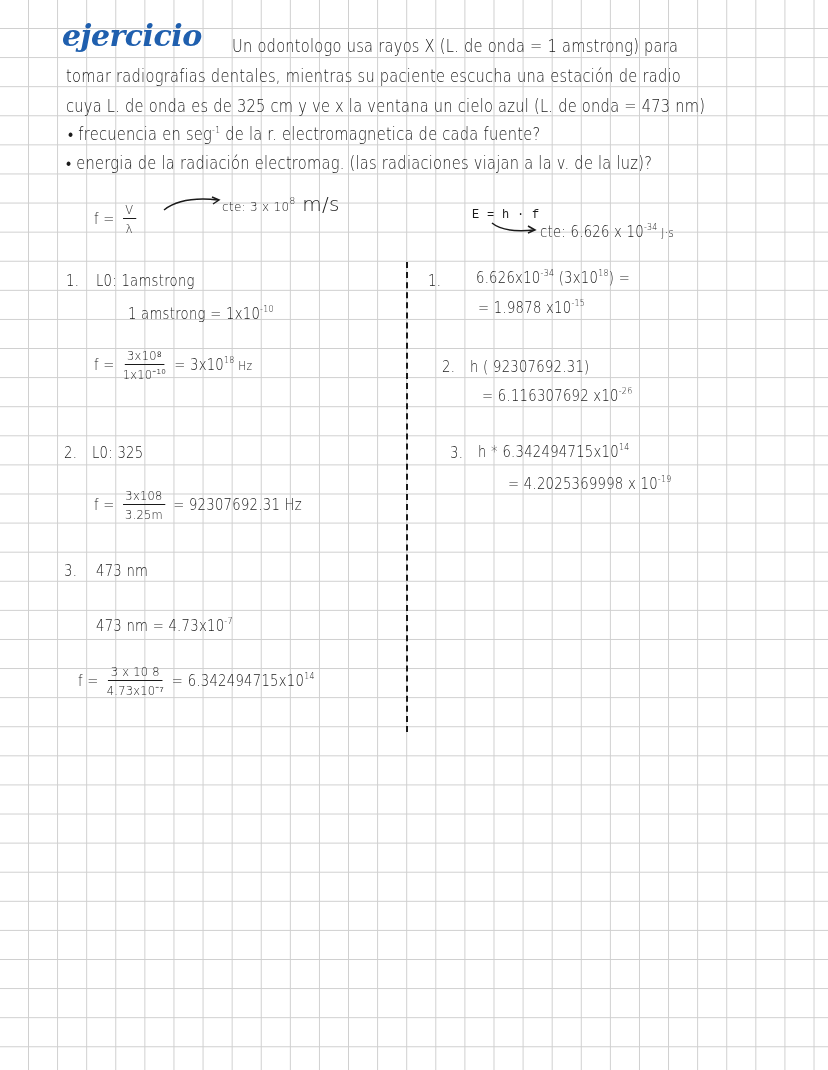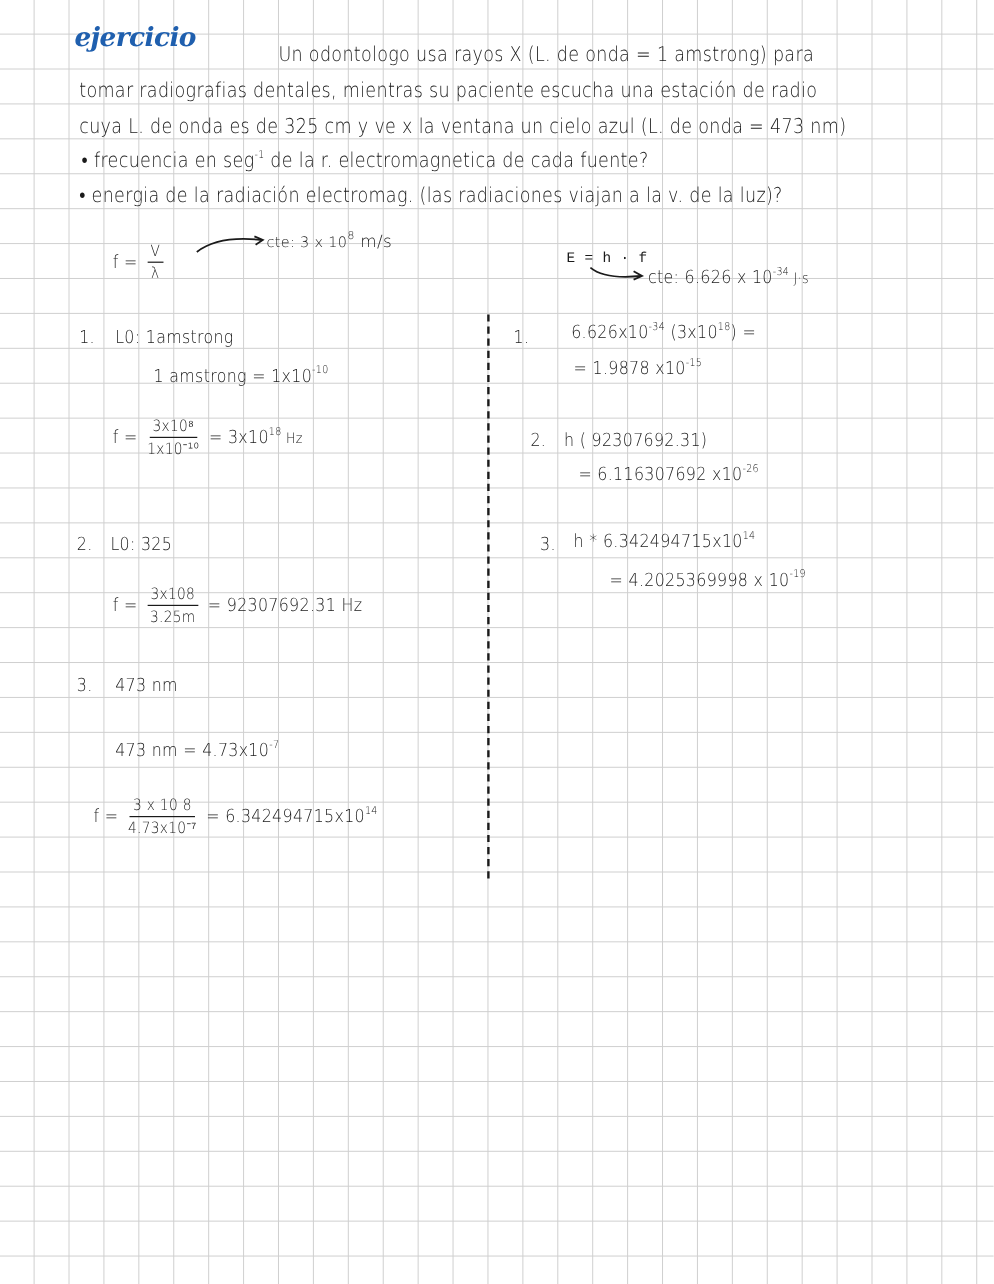--- a/index.html
+++ b/index.html
@@ -11,21 +11,21 @@
       linear-gradient(to bottom, #cfcfcf 1px, transparent 1px);
     background-size: 29.1px 29.1px;
     background-position: 28px 28px;
     font-family: "DejaVu Sans", sans-serif;
     color: #1a1a1a;
   }
   .abs { position: absolute; white-space: nowrap; }
   .hand { font-family: "DejaVu Sans", sans-serif; font-weight: 300; letter-spacing: 0.3px; }
   .title-word {
     font-family: "DejaVu Serif", serif; font-style: italic; font-weight: bold;
-    color: #1f5fae; font-size: 22px; letter-spacing: -0.5px;
+    color: #1f5fae; font-size: 30px; letter-spacing: -0.5px;
   }
   .intro { font-size: 17px; transform: scaleX(0.86); transform-origin: left center; }
   .math { font-size: 15px; transform: scaleX(0.88); transform-origin: left center; }
   .small { font-size: 12px; }
   sup { font-size: 9px; vertical-align: 7px; }
   .frac { display: inline-flex; flex-direction: column; align-items: center; vertical-align: middle; margin: 0 4px; }
   .frac .num { padding: 0 3px 1px; border-bottom: 1.3px solid #1a1a1a; font-size: 13px; line-height: 15px; }
   .frac .den { padding-top: 2px; font-size: 13px; line-height: 15px; }
   .divider {
     position: absolute; left: 406px; top: 262px; height: 470px; width: 0;
@@ -55,21 +55,21 @@
     <span class="den">λ</span>
   </span>
 </div>
 <div class="abs arrow" style="left:162px; top:196px;">
   <svg width="60" height="16" viewBox="0 0 60 16">
       <path d="M2 14 Q 20 0 56 4" stroke="#1a1a1a" stroke-width="1.5" fill="none"></path>
       <path d="M50 1 L57 4 L51 8" stroke="#1a1a1a" stroke-width="1.5" fill="none"></path>
     </svg>
 </div>
 <div class="abs hand small" style="left:222px; top:192px;">
-  <span>cte: 3 x 10</span><sup>8</sup><span style="font-size:14px;"> m/s</span>
+  <span>cte: 3 x 10</span><sup>8</sup><span style="font-size:20px;"> m/s</span>
 </div>
 
 <div class="abs hand small" style="left:472px; top:208px;font-family:Liberation Mono, monospace;">E = h · f</div>
 <div class="abs arrow" style="left:490px; top:220px;">
   <svg width="50" height="14" viewBox="0 0 50 14">
       <path d="M2 2 Q 14 12 44 9" stroke="#1a1a1a" stroke-width="1.5" fill="none"></path>
       <path d="M38 5 L45 9 L38 12" stroke="#1a1a1a" stroke-width="1.5" fill="none"></path>
     </svg>
 </div>
 <div class="abs hand math" style="left:540px; top:222px;">

